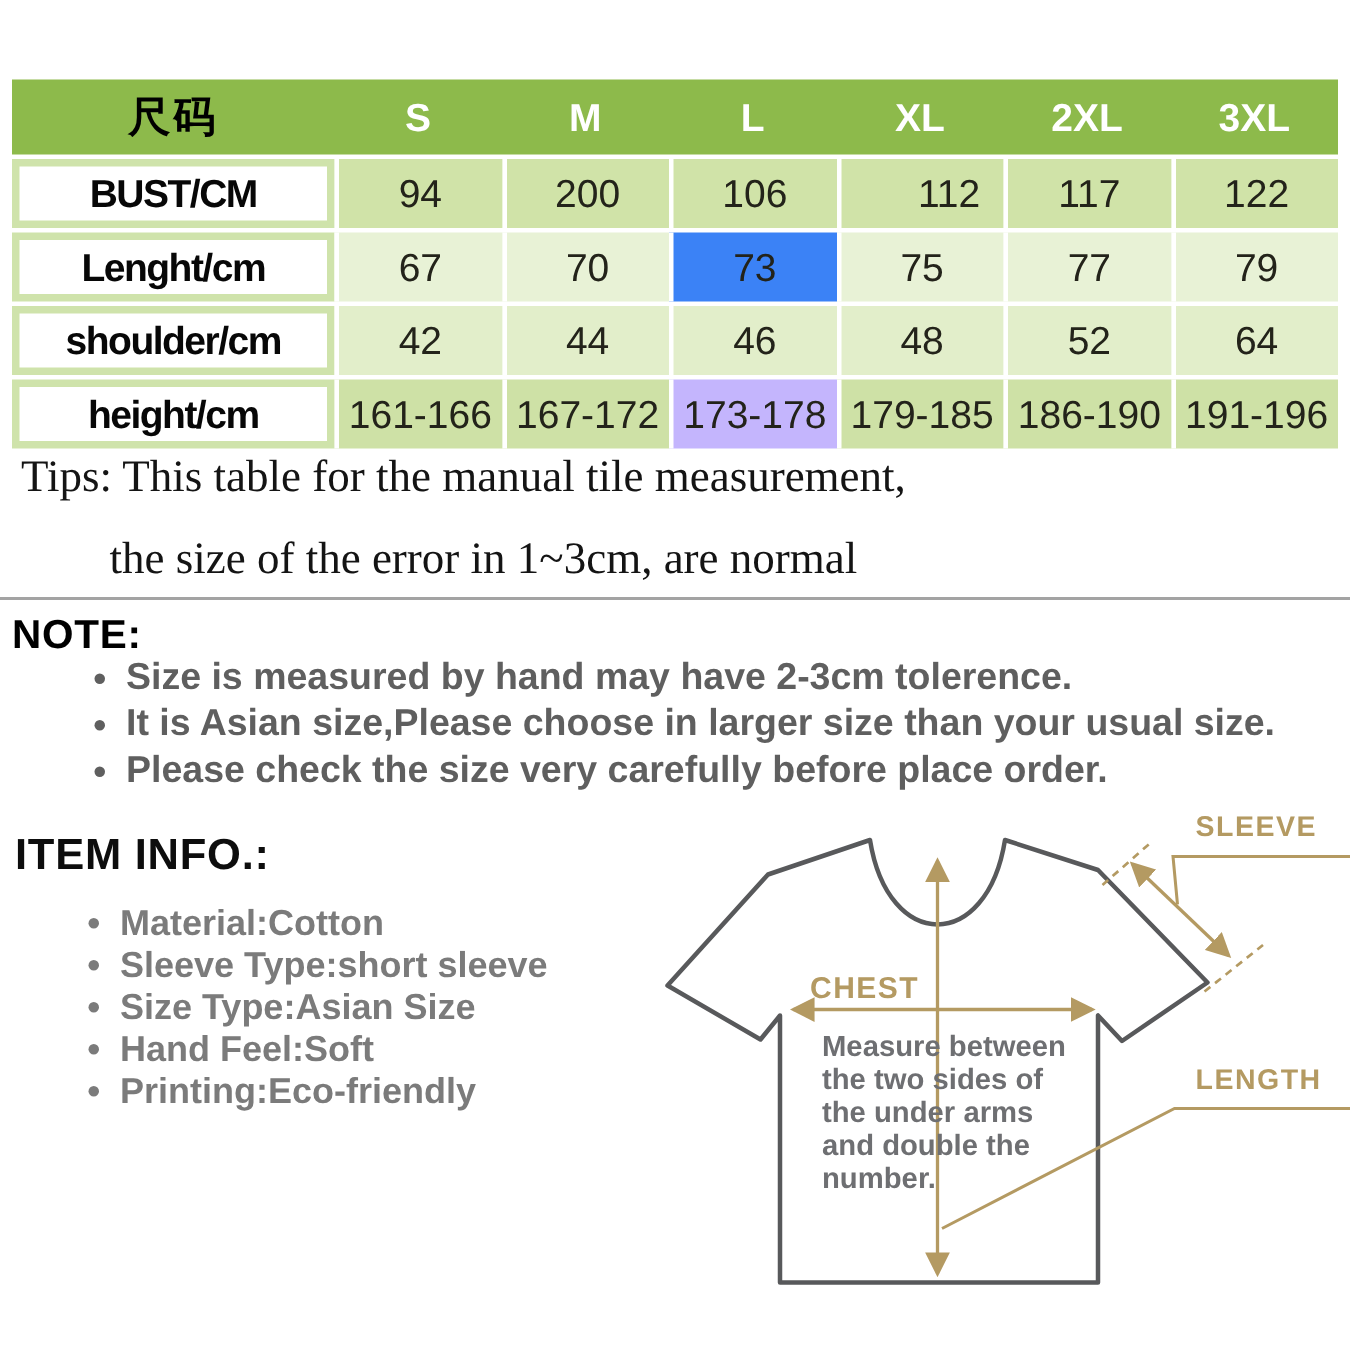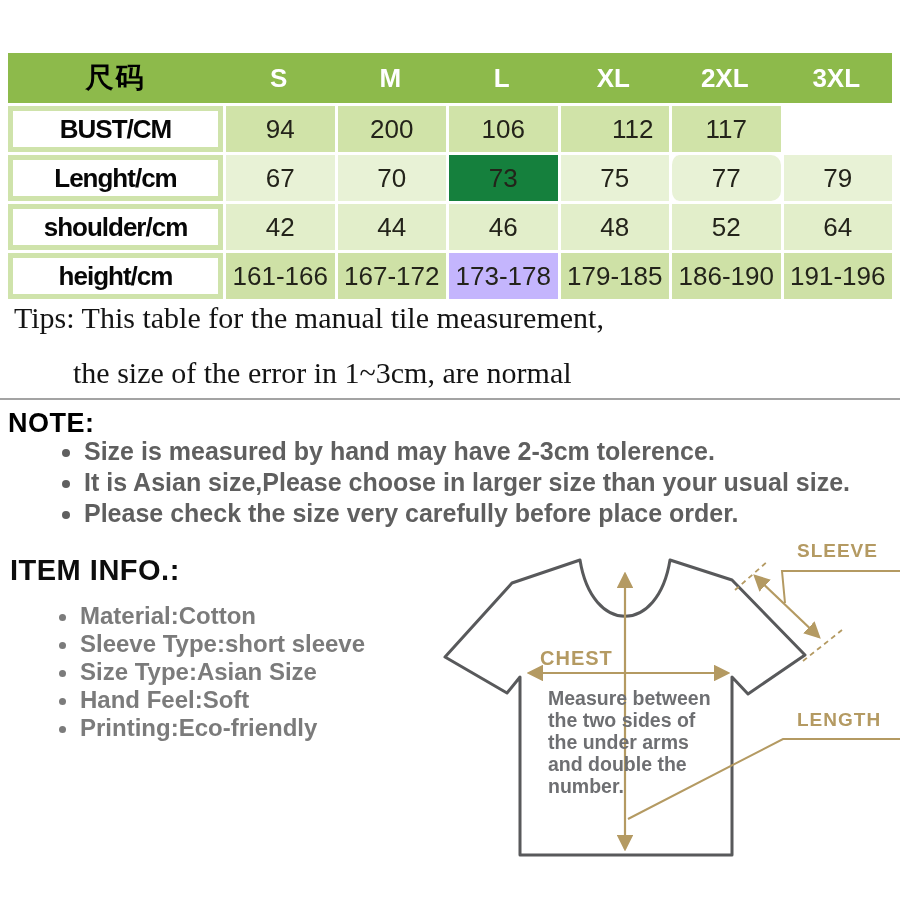--- a/index.html
+++ b/index.html
@@ -67,28 +67,29 @@
         <div class="hcell" style="color: rgb(255, 255, 255);">2XL</div>
         <div class="hcell" style="color: rgb(255, 255, 255);">3XL</div>
       </div>
       <div class="trow">
         <div class="label-cell" style="border: 5px solid rgb(207, 227, 171);">BUST/CM</div>
         <div class="val-cell" style="background: rgb(208, 227, 168);">94</div>
         <div class="val-cell" style="background: rgb(208, 227, 168);">200</div>
         <div class="val-cell" style="background: rgb(208, 227, 168);">106</div>
         <div class="val-cell" style="background: rgb(208, 227, 168); padding-left: 36px;">112</div>
         <div class="val-cell" style="background: rgb(208, 227, 168);">117</div>
+        <div class="val-cell" style="background: rgb(208, 227, 168);">122</div>
       </div>
       <div class="trow">
         <div class="label-cell" style="border: 5px solid rgb(207, 227, 171);">Lenght/cm</div>
         <div class="val-cell" style="background: rgb(232, 242, 214);">67</div>
         <div class="val-cell" style="background: rgb(232, 242, 214);">70</div>
-        <div class="val-cell" style="background: #15803d;">73</div>
+        <div class="val-cell" style="background: #3b82f6;">73</div>
         <div class="val-cell" style="background: rgb(232, 242, 214);">75</div>
-        <div class="val-cell" style="background: rgb(232, 242, 214); border-radius: 10px;">77</div>
+        <div class="val-cell" style="background: rgb(232, 242, 214);">77</div>
         <div class="val-cell" style="background: rgb(232, 242, 214);">79</div>
       </div>
       <div class="trow">
         <div class="label-cell" style="border: 5px solid rgb(207, 227, 171);">shoulder/cm</div>
         <div class="val-cell" style="background: rgb(226, 238, 202);">42</div>
         <div class="val-cell" style="background: rgb(226, 238, 202);">44</div>
         <div class="val-cell" style="background: rgb(226, 238, 202);">46</div>
         <div class="val-cell" style="background: rgb(226, 238, 202);">48</div>
         <div class="val-cell" style="background: rgb(226, 238, 202);">52</div>
         <div class="val-cell" style="background: rgb(226, 238, 202);">64</div>

